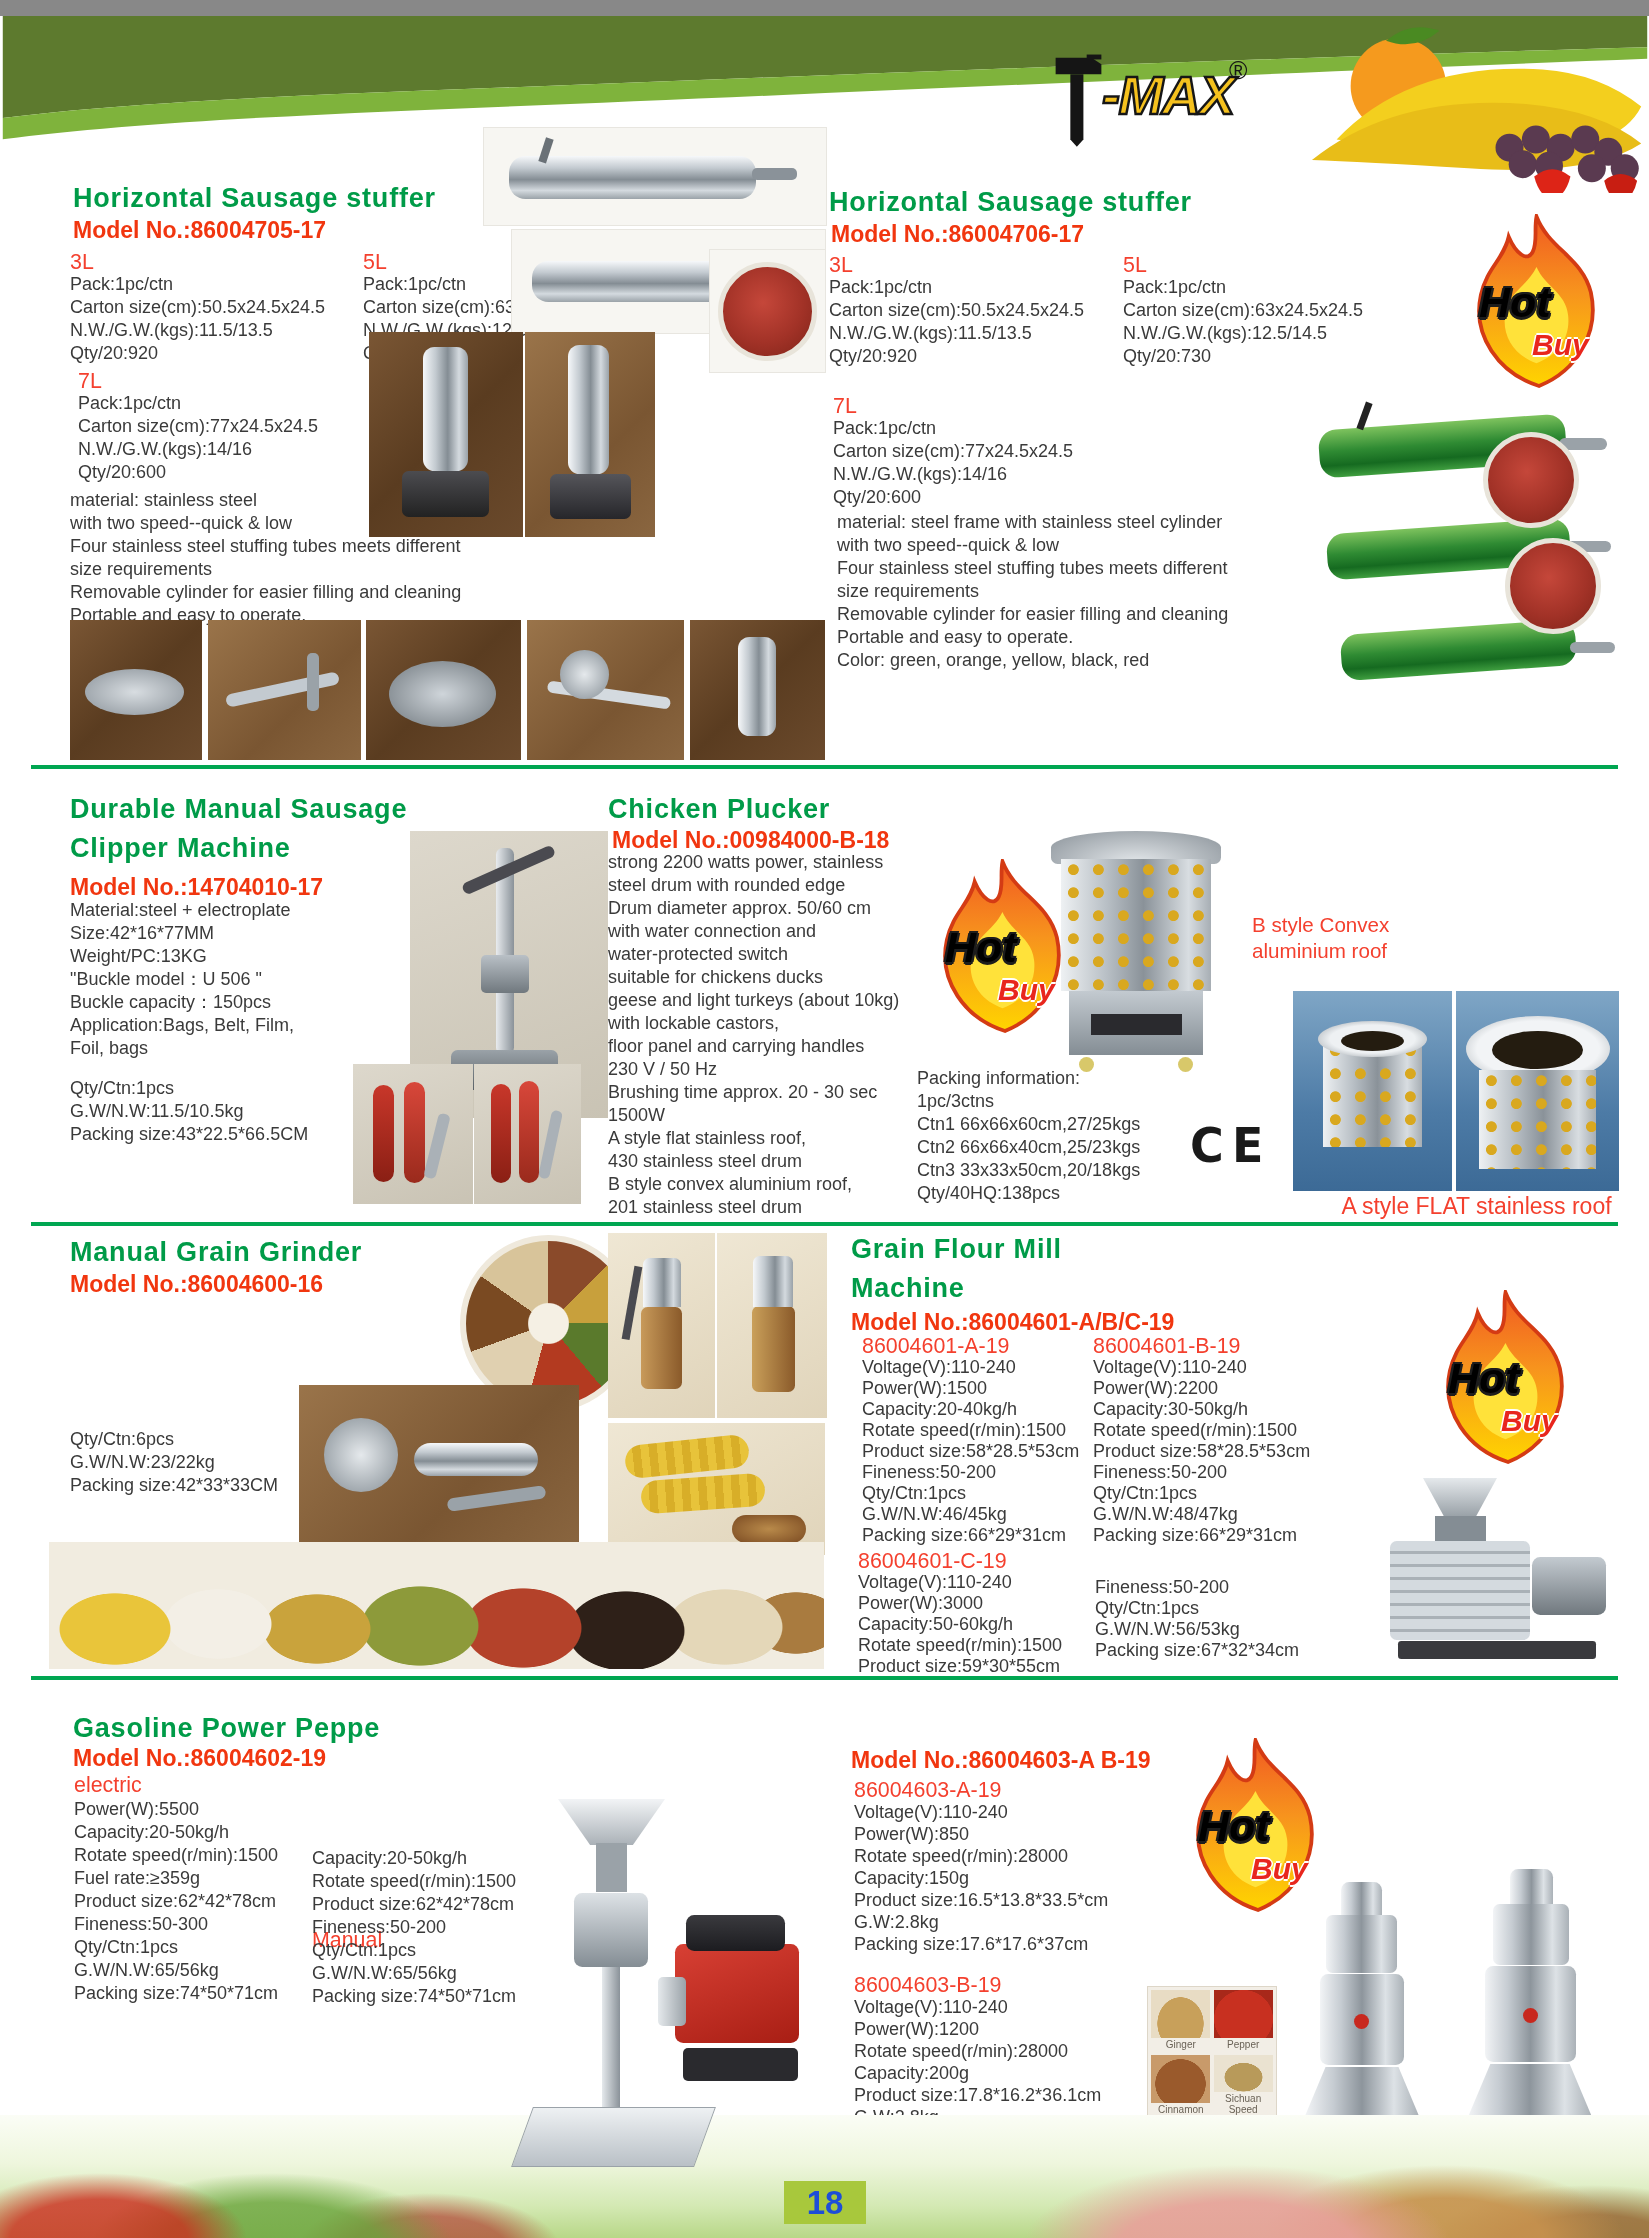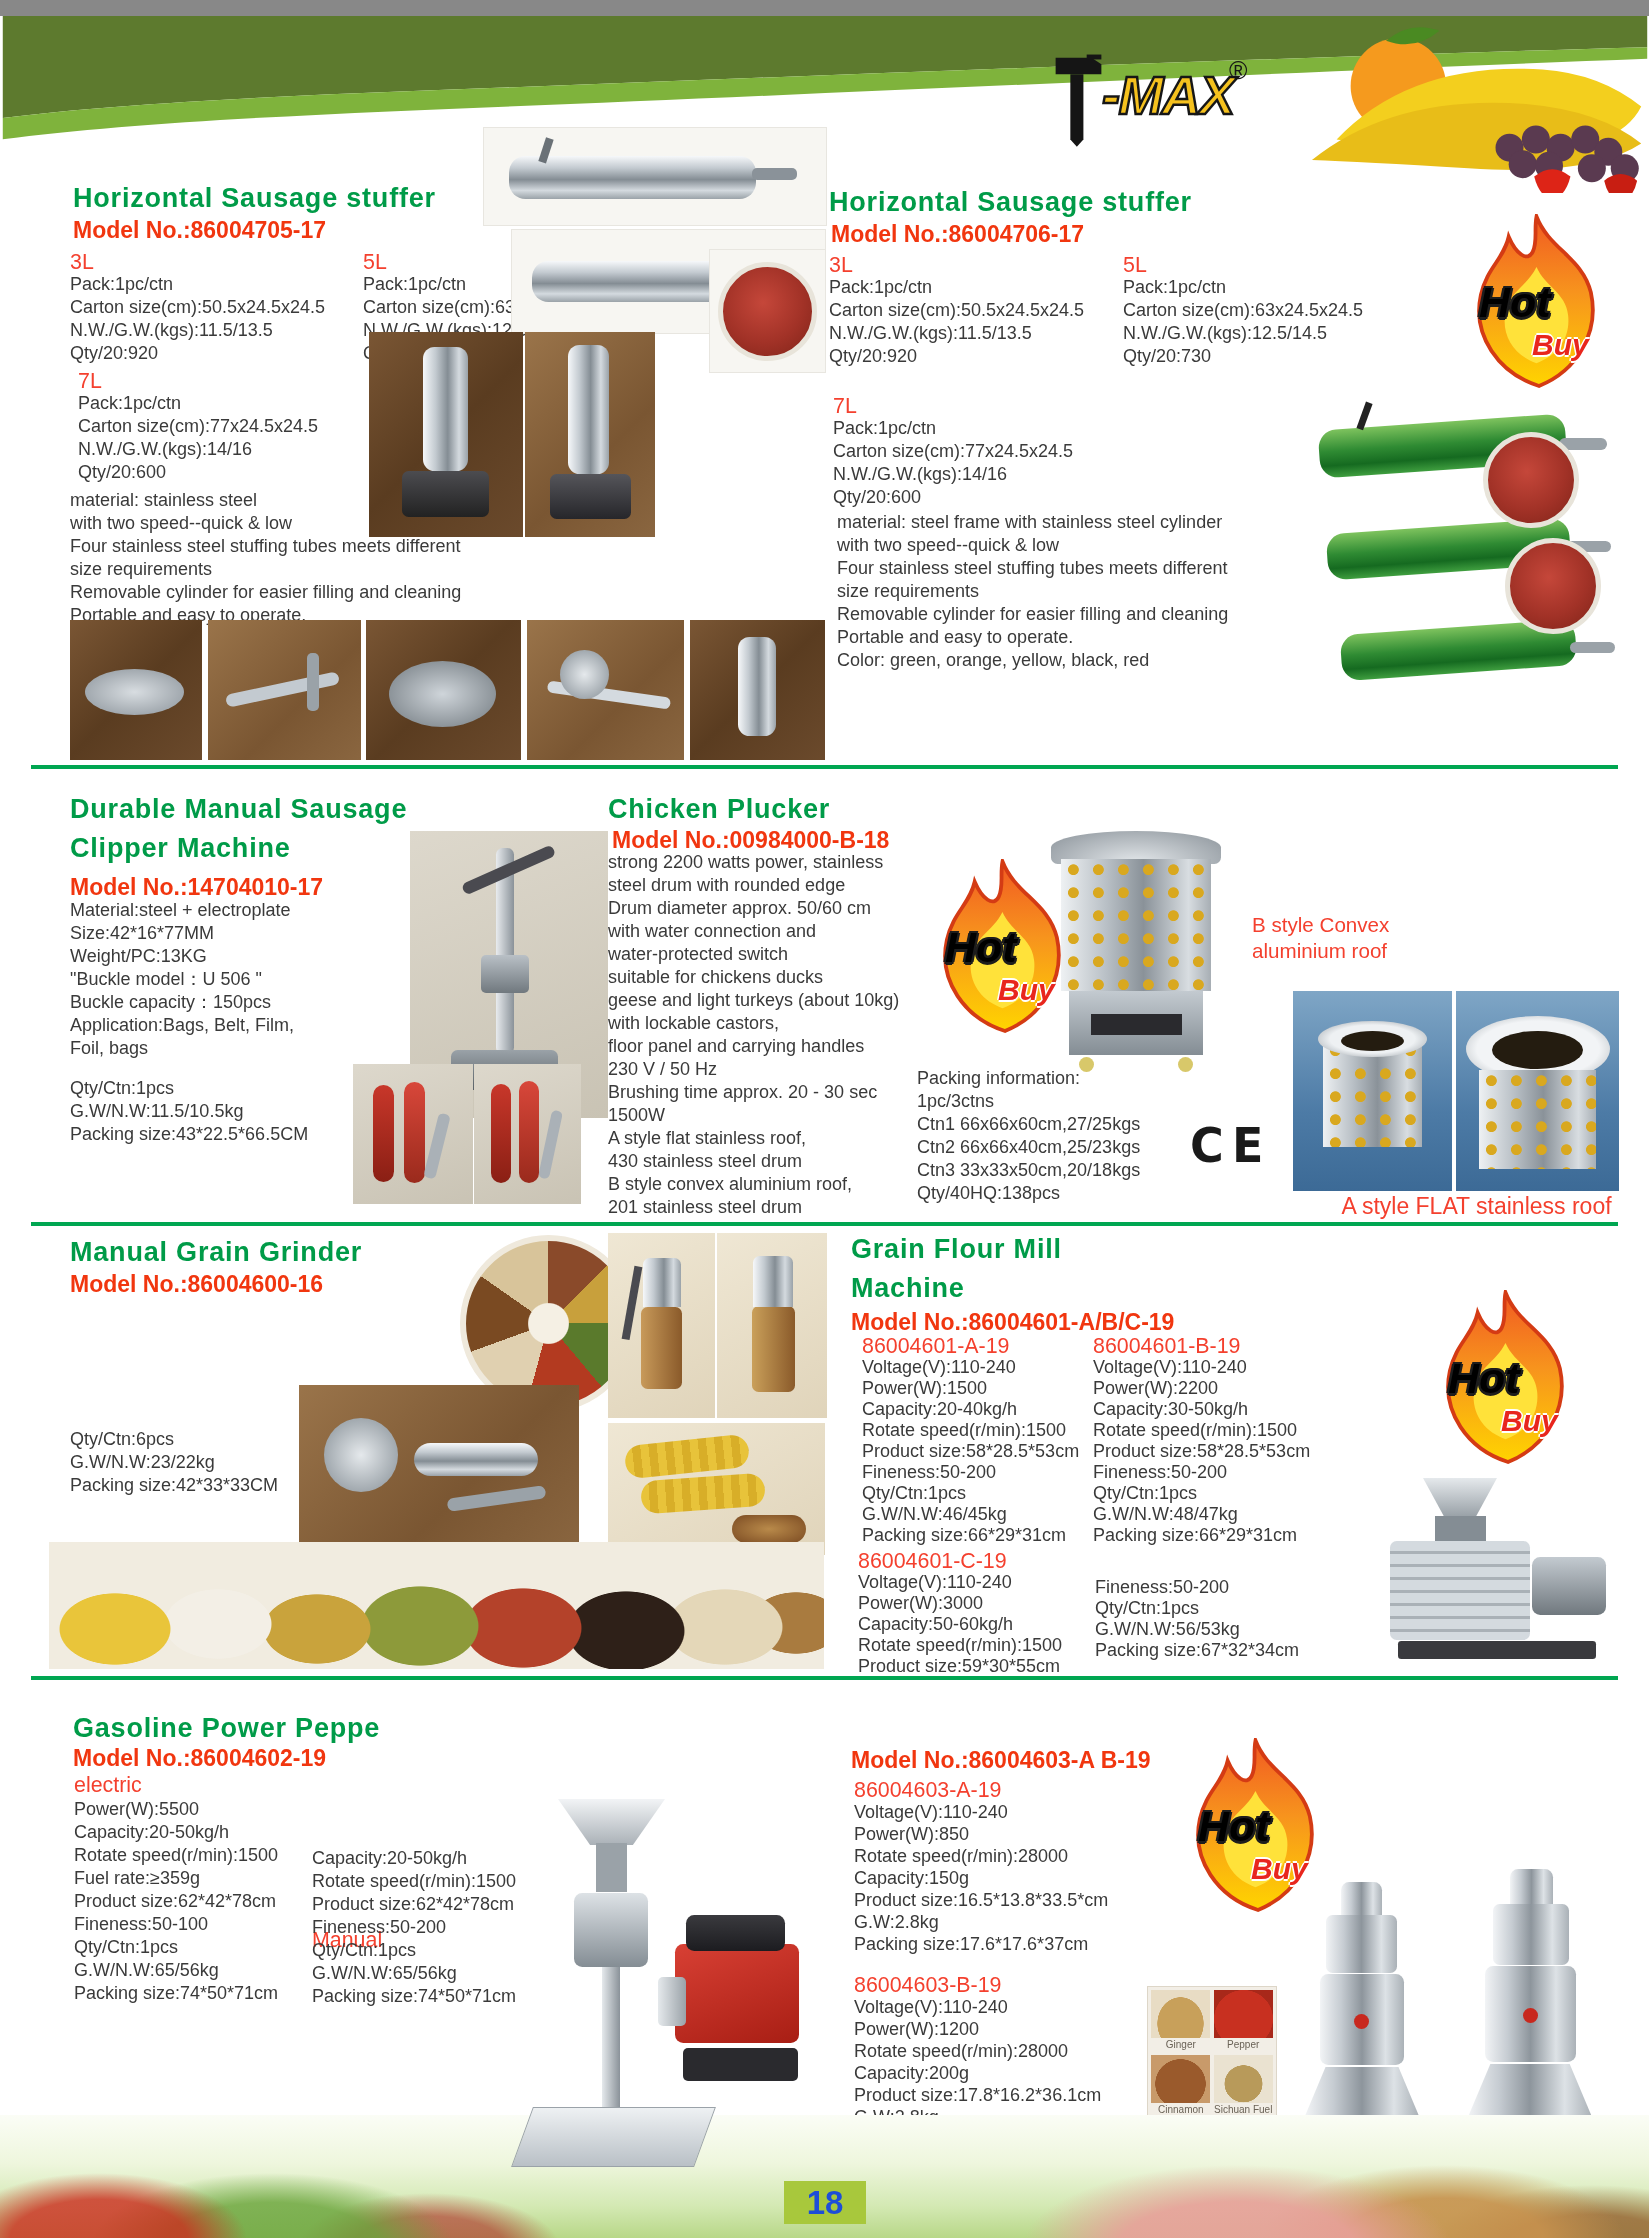--- a/index.html
+++ b/index.html
@@ -440,21 +440,21 @@
   <div class="divider" style="top:1660px"></div>
 
   <div class="sec-title" style="left:73px;top:1693px">Gasoline Power Peppe</div>
   <div class="model" style="left:73px;top:1729px">Model No.:86004602-19</div>
   <div class="vlabel" style="left:74px;top:1757px">electric</div>
   <div class="spec" style="left:74px;top:1782px">Power(W):5500
 Capacity:20-50kg/h
 Rotate speed(r/min):1500
 Fuel rate:≥359g
 Product size:62*42*78cm
-Fineness:50-100
+Fineness:50-300
 Qty/Ctn:1pcs
 G.W/N.W:65/56kg
 Packing size:74*50*71cm</div>
   <div class="vlabel" style="left:312px;top:1912px">Manual</div>
   <div class="spec" style="left:312px;top:1831px">Capacity:20-50kg/h
 Rotate speed(r/min):1500
 Product size:62*42*78cm
 Fineness:50-200
 Qty/Ctn:1pcs
 G.W/N.W:65/56kg
@@ -509,21 +509,21 @@
     <div class="spice-cell">
       <div class="spice-img" style="background:radial-gradient(ellipse at 50% 60%,#c83020 0 70%,#a8281a 71%)"></div>
       <div class="spice-label">Pepper</div>
     </div>
     <div class="spice-cell">
       <div class="spice-img" style="background:radial-gradient(ellipse at 50% 60%,#9a5a2c 0 60%,#c89a6a 61%)"></div>
       <div class="spice-label">Cinnamon</div>
     </div>
     <div class="spice-cell">
       <div class="spice-img" style="background:radial-gradient(ellipse at 50% 60%,#b89a5a 0 45%,#eae2d0 46%)"></div>
-      <div class="spice-label">Sichuan Fuel</div>
+      <div class="spice-label">Sichuan Speed</div>
     </div>
   </div>
 
   <div class="photo" style="left:1280px;top:1866px;width:163px;height:249px">
     <div class="shape chrome" style="left:61px;top:0;width:41px;height:33px;border-radius:8.2px 8.2px 0 0"></div>
     <div class="shape chrome" style="left:46px;top:33px;width:71px;height:58px;border-radius:6.6px"></div>
     <div class="shape chrome" style="left:40px;top:92px;width:84px;height:91px;border-radius:8.2px"></div>
     <div class="shape" style="left:74px;top:132px;width:15px;height:15px;background:#c8281e;border-radius:50%"></div>
     <div class="shape chrome" style="left:25px;top:185px;width:114px;height:49px;clip-path:polygon(18% 0,82% 0,100% 100%,0 100%)"></div>
   </div>

